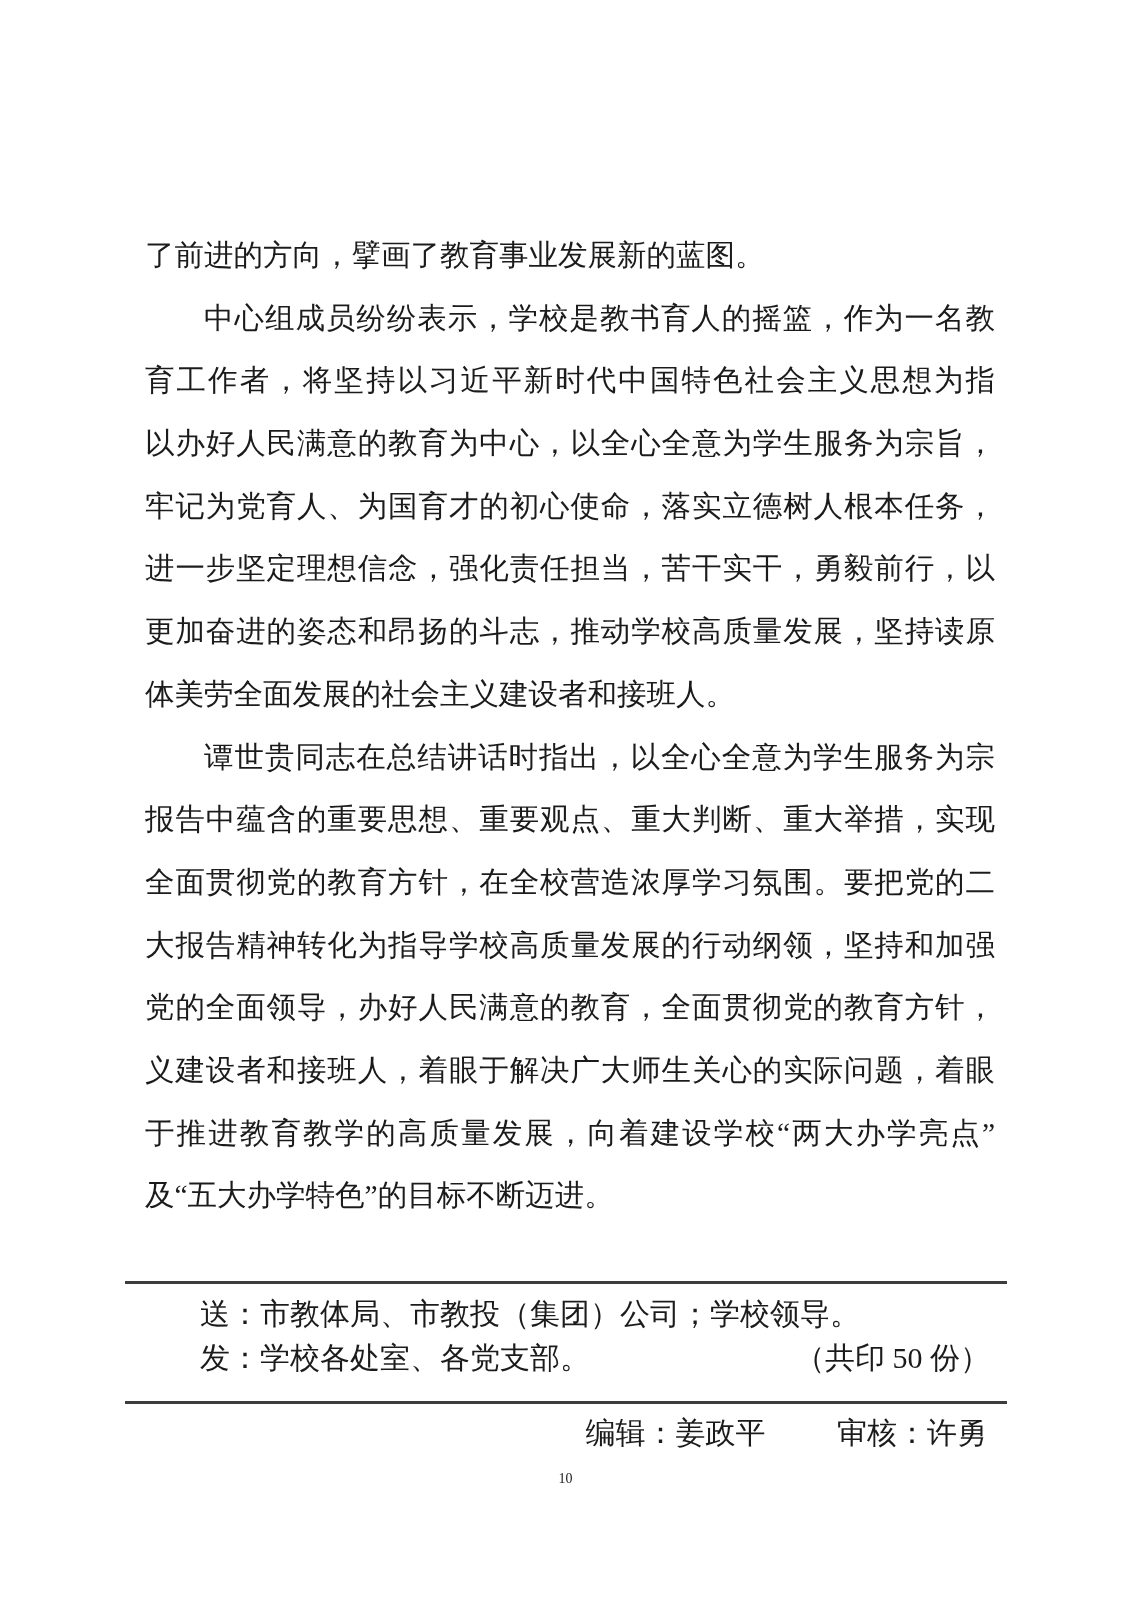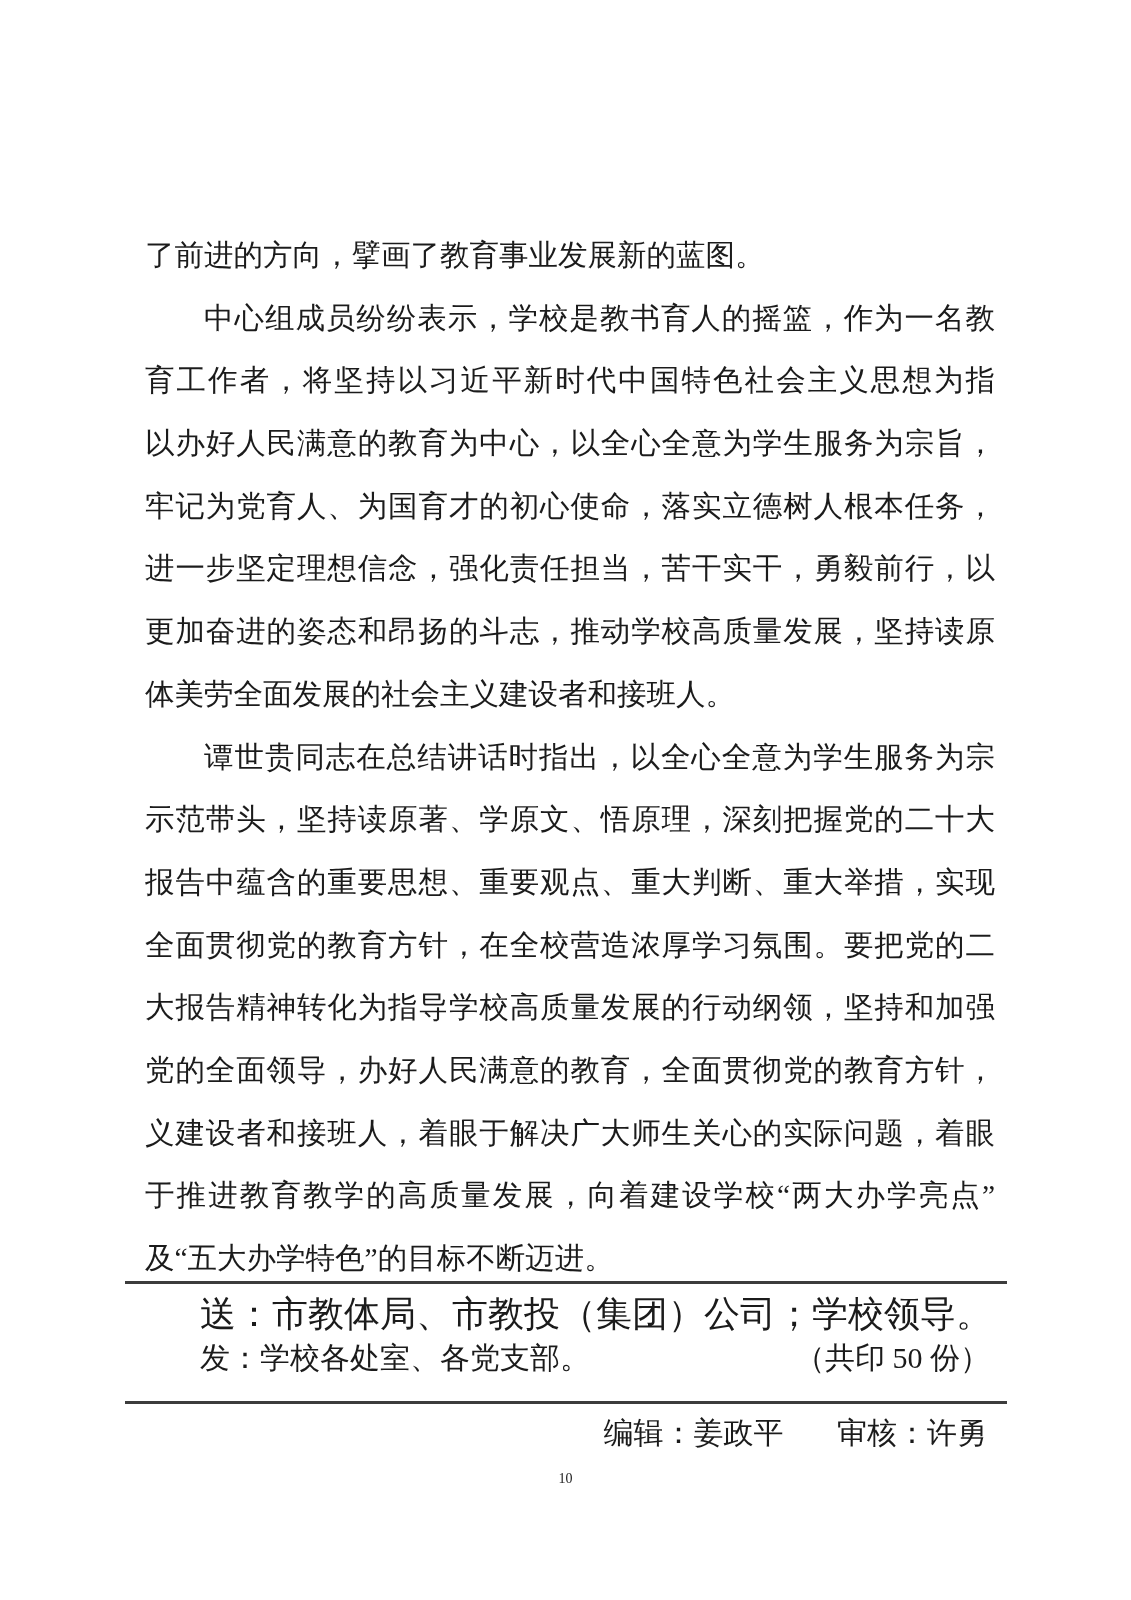--- a/index.html
+++ b/index.html
@@ -51,21 +51,21 @@
     background: #3c3c3c;
   }
   .rule-top { top: 1281px; }
   .rule-bottom { top: 1401px; }
   
   .footer-send {
     position: absolute;
     left: 200px;
     top: 1294px;
     width: 807px;
-    font-size: 36px;
+    font-size: 30px;
     line-height: 40px;
     white-space: nowrap;
   }
   .footer-issue {
     position: absolute;
     left: 200px;
     top: 1338px;
     width: 790px;
     font-size: 30px;
     line-height: 40px;
@@ -77,21 +77,21 @@
     position: absolute;
     left: 125px;
     top: 1413px;
     width: 862px;
     text-align: right;
     font-size: 30px;
     line-height: 40px;
     white-space: nowrap;
   }
   .credits .reviewer {
-    margin-left: 46px;
+    margin-left: 64px;
   }
   .page-number {
     position: absolute;
     left: 0;
     top: 1466px;
     width: 1131px;
     text-align: center;
     font-size: 14px;
     line-height: 26px;
     color: #222222;
@@ -108,21 +108,20 @@
 
     <p class="line indent">中心组成员纷纷表示，学校是教书育人的摇篮，作为一名教</p>
     <p class="line">育工作者，将坚持以习近平新时代中国特色社会主义思想为指导，</p>
     <p class="line">以办好人民满意的教育为中心，以全心全意为学生服务为宗旨，</p>
     <p class="line">牢记为党育人、为国育才的初心使命，落实立德树人根本任务，</p>
     <p class="line">进一步坚定理想信念，强化责任担当，苦干实干，勇毅前行，以</p>
     <p class="line">更加奋进的姿态和昂扬的斗志，推动学校高质量发展，坚持读原著</p>
     <p class="line p-last">体美劳全面发展的社会主义建设者和接班人。</p>
 
     <p class="line indent">谭世贵同志在总结讲话时指出，以全心全意为学生服务为宗旨</p>
-    <p class="line">示范带头，坚持读原著、学原文、悟原理，深刻把握党的二十大</p>
     <p class="line">报告中蕴含的重要思想、重要观点、重大判断、重大举措，实现</p>
     <p class="line">全面贯彻党的教育方针，在全校营造浓厚学习氛围。要把党的二十</p>
     <p class="line">大报告精神转化为指导学校高质量发展的行动纲领，坚持和加强</p>
     <p class="line">党的全面领导，办好人民满意的教育，全面贯彻党的教育方针，</p>
     <p class="line">义建设者和接班人，着眼于解决广大师生关心的实际问题，着眼</p>
     <p class="line">于推进教育教学的高质量发展，向着建设学校“两大办学亮点”</p>
     <p class="line p-last">及“五大办学特色”的目标不断迈进。</p>
   </main>
 
   <div class="rule rule-top"></div>

